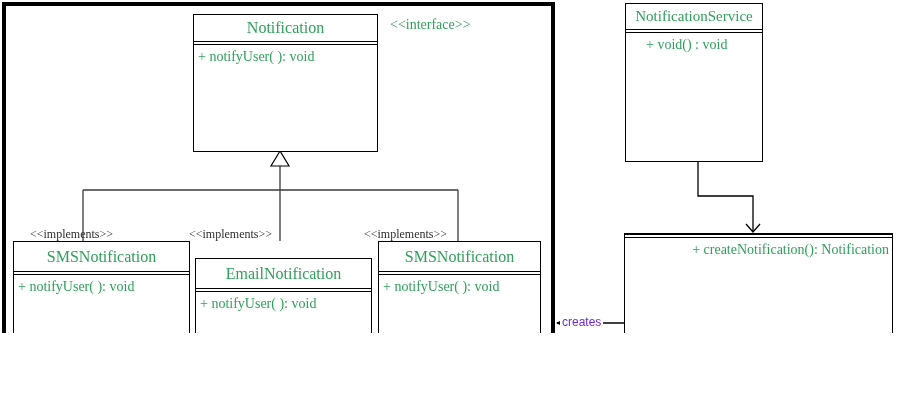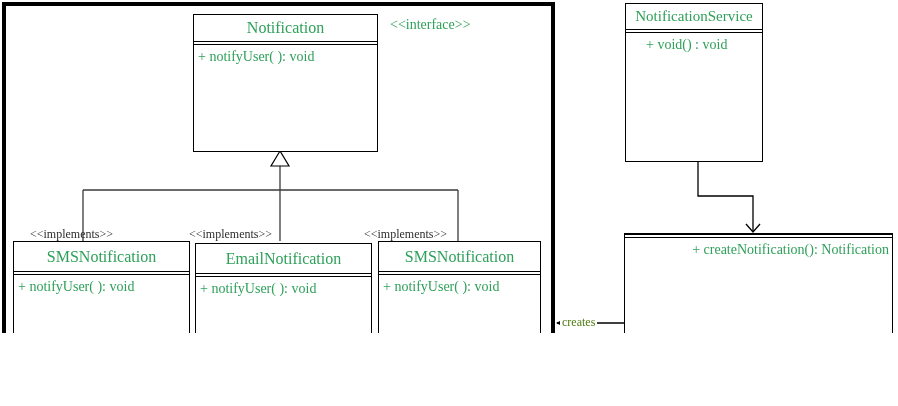--- a/index.html
+++ b/index.html
@@ -31,23 +31,23 @@
     color:var(--class-text-green,#2FA05A);white-space:nowrap;
   }
   .impl-label{
     position:absolute;top:227px;font-size:12px;color:var(--label-dark,#2d2d2d);
     font-family:Liberation Serif, serif;white-space:nowrap;
   }
   .impl-1{left:30px;}
   .impl-2{left:189px;}
   .impl-3{left:364px;}
   .creates-label{
-    position:absolute;left:560px;top:315px;font-size:12px;color:#4d7c0f;
+    position:absolute;left:560px;top:315px;font-size:12px;color:#6d28d9;
     background:#ffffff;padding:0 2px;
-    font-family:Liberation Serif, serif;white-space:nowrap;
+    font-family:Liberation Sans, sans-serif;white-space:nowrap;
   }
   .t26{line-height:26px;height:26px;}
   .t29{line-height:29px;height:29px;}
   .t25{line-height:25px;height:25px;}
   .center-method{text-align:right;padding-left:0;}
   .indent20{padding-left:20px;}
 </style>
 </head>
 <body>
 
@@ -81,21 +81,21 @@
   <div class="impl-label impl-1">&lt;&lt;implements&gt;&gt;</div>
   <div class="impl-label impl-2">&lt;&lt;implements&gt;&gt;</div>
   <div class="impl-label impl-3">&lt;&lt;implements&gt;&gt;</div>
 
   <div class="uml-box" style="left:13px;top:241px;width:177px;height:139px;">
     <div class="uml-title t29">SMSNotification</div>
     <div class="uml-sep"></div>
     <div class="uml-method">+ notifyUser( ): void</div>
   </div>
 
-  <div class="uml-box" style="left:195px;top:243px;width:177px;height:141px;">
+  <div class="uml-box" style="left:195px;top:258px;width:177px;height:141px;">
     <div class="uml-title t29">EmailNotification</div>
     <div class="uml-sep"></div>
     <div class="uml-method">+ notifyUser(  ): void</div>
   </div>
 
   <div class="uml-box" style="left:378px;top:241px;width:163px;height:143px;">
     <div class="uml-title t29">SMSNotification</div>
     <div class="uml-sep"></div>
     <div class="uml-method">+ notifyUser( ): void</div>
   </div>

